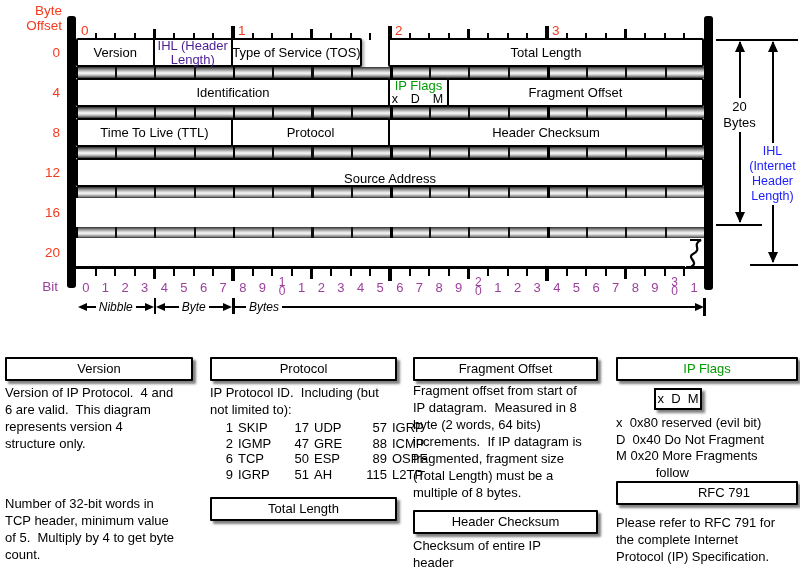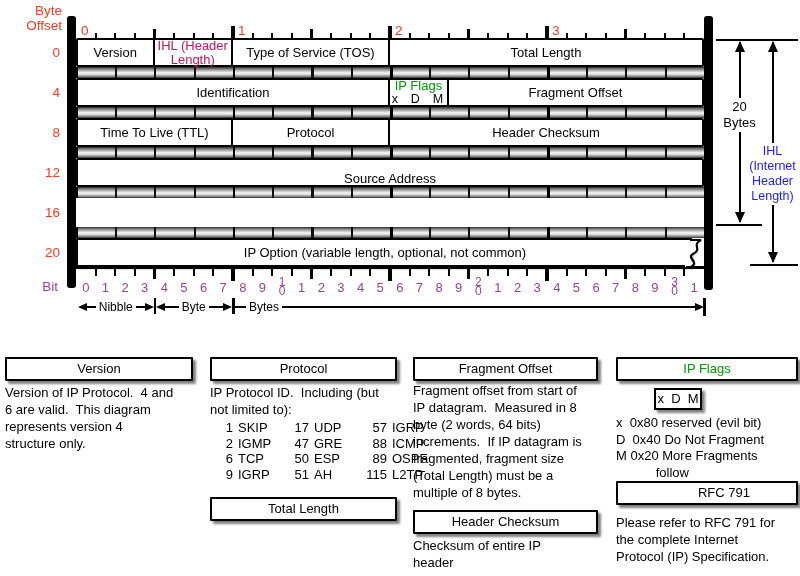--- a/index.html
+++ b/index.html
@@ -12,33 +12,33 @@
   .rowlab{position:absolute;left:14px;width:46px;text-align:right;color:#f43a1e;font-size:13.5px;}
   .bytoff{position:absolute;left:2px;top:3px;width:60px;text-align:right;color:#f43a1e;
           font-size:13.5px;line-height:15px;white-space:pre-line;}
   .bitlab{position:absolute;left:20px;top:279px;width:38px;text-align:right;color:#9c3f9c;font-size:13.5px;}
   .mainbar{position:absolute;background:#000;border-radius:3px;}
   .cell{position:absolute;height:29px;background:#fff;border:2px solid #000;border-radius:2px;
         box-sizing:border-box;display:flex;flex-direction:column;align-items:center;justify-content:center;
         font-size:13px;line-height:13.5px;text-align:center;box-shadow:2px 2px 3px rgba(0,0,0,.35);}
   .cell.torn{border-right:none;border-radius:2px 0 0 2px;box-shadow:2px 2px 3px rgba(0,0,0,.25);}
   .cl{white-space:pre;}
-  .cl.blue{color:#be185d;}
+  .cl.blue{color:#4c1d95;}
   .cl.green{color:#009b00;}
   .cl2{white-space:pre;font-size:12.5px;letter-spacing:2px;}
   .sep{position:absolute;left:76px;width:628px;
        background:
          repeating-linear-gradient(90deg,#000 0 2.5px,rgba(0,0,0,0) 2.5px 157px),
          repeating-linear-gradient(90deg,#111 0 2px,rgba(0,0,0,0) 2px 39.25px),
          linear-gradient(#2e2e2e 0%,#9a9a9a 25%,#e8e8e8 48%,#f1f1f1 62%,#8d8d8d 85%,#2e2e2e 100%);}
   .ruleline{position:absolute;background:#000;}
   .num{position:absolute;top:277px;height:20px;display:flex;align-items:center;justify-content:center;
        color:#9c3f9c;font-size:13px;}
   .stk{display:flex;flex-direction:column;align-items:center;line-height:9.5px;font-size:12px;}
-  .sparrow{position:absolute;display:flex;align-items:center;height:14px;}
+  .sparrow{position:absolute;display:flex;align-items:center;height:14px;font-style:italic;}
   .sline{height:2px;background:#000;flex:1;}
   .sline.fix{flex:0 0 6px;}
   .slab{font-size:12px;padding:0 3px;white-space:nowrap;}
   .tri-l{width:0;height:0;border-top:4px solid transparent;border-bottom:4px solid transparent;border-right:9px solid #000;}
   .tri-r{width:0;height:0;border-top:4px solid transparent;border-bottom:4px solid transparent;border-left:9px solid #000;}
   .endbar{position:absolute;width:2.5px;background:#000;}
   .hline{position:absolute;height:1.5px;background:#000;}
   .varrow{position:absolute;width:1.5px;background:#000;}
   .varrow::before{content:"";position:absolute;top:-1px;left:-4.4px;width:0;height:0;
       border-left:5px solid transparent;border-right:5px solid transparent;border-bottom:11px solid #000;}
@@ -124,21 +124,21 @@
       <div class="bnum" style="left: 395px; top: 23px;">2</div>
       <div class="bnum" style="left: 552px; top: 23px;">3</div>
       <div class="rowlab" style="top: 45px;">0</div>
       <div class="cell" style="left: 76px; top: 38px; width: 78.5px;">
         <div class="cl">Version</div>
       </div>
       <div class="cell" style="left: 152.5px; top: 38px; width: 80.5px;">
         <div class="cl blue">IHL (Header</div>
         <div class="cl blue">Length)</div>
       </div>
-      <div class="cell" style="left: 231px; top: 38px; width: 159px;">
+      <div class="cell" style="left: 231px; top: 38px; width: 131px;">
         <div class="cl">Type of Service (TOS)</div>
       </div>
       <div class="cell" style="left: 388px; top: 38px; width: 316px;">
         <div class="cl">Total Length</div>
       </div>
       <div class="sep" style="top: 67px; height: 11px;"></div>
       <div class="rowlab" style="top: 85px;">4</div>
       <div class="cell" style="left: 76px; top: 78px; width: 314px;">
         <div class="cl">Identification</div>
       </div>
@@ -162,23 +162,20 @@
       </div>
       <div class="sep" style="top: 147px; height: 11px;"></div>
       <div class="rowlab" style="top: 165px;">12</div>
       <div class="cell" style="left: 76px; top: 158px; width: 628px; justify-content: flex-end;">
         <div class="cl">Source Address</div>
       </div>
       <div class="sep" style="top: 187px; height: 11px;"></div>
       <div class="rowlab" style="top: 205px;">16</div>
       <div class="sep" style="top: 227px; height: 11px;"></div>
       <div class="rowlab" style="top: 245px;">20</div>
-      <div class="cell torn" style="left: 76px; top: 238px; width: 616px;">
-        <div class="cl">IP Option (variable length, optional, not common)</div>
-      </div>
       <div class="tornsvg" style="left: 684px; top: 238px; width: 24px; height: 31px;"><svg width="24" height="31" viewBox="0 0 24 31">
           <path d="M1,2 H17 C7,7 19,11 9,16 C2,20 16,24 7,29 H1 Z" fill="#fff"></path>
           <path d="M6,2 H17 C7,7 19,11 9,16 C2,20 16,24 7,29 H2" fill="none" stroke="#000" stroke-width="2.2"></path>
         </svg></div>
       <div class="tick" style="left: 94.625px; top: 269px; width: 2px; height: 7px;"></div>
       <div class="tick" style="left: 114.25px; top: 269px; width: 2px; height: 7px;"></div>
       <div class="tick" style="left: 133.875px; top: 269px; width: 2px; height: 7px;"></div>
       <div class="tick" style="left: 153px; top: 269px; width: 3px; height: 10px;"></div>
       <div class="tick" style="left: 173.125px; top: 269px; width: 2px; height: 7px;"></div>
       <div class="tick" style="left: 192.75px; top: 269px; width: 2px; height: 7px;"></div>
@@ -279,20 +276,24 @@
       <div class="endbar" style="left: 232px; top: 298px; height: 16px;"></div>
       <div class="endbar" style="left: 703px; top: 298px; height: 18px;"></div>
     </div>
 
   <div class="layer" id="notes" style="top:345px;height:231px;">
       <div class="ntitle" style="left: 5px; top: 12px; width: 188px;">Version</div>
       <div class="npara" style="left: 5px; top: 39px; width: 194px;">Version of IP Protocol.  4 and
 6 are valid.  This diagram
 represents version 4
 structure only.</div>
+      <div class="npara" style="left: 5px; top: 150px; width: 194px;">Number of 32-bit words in
+TCP header, minimum value
+of 5.  Multiply by 4 to get byte
+count.</div>
       <div class="ntitle" style="left: 210px; top: 12px; width: 187px;">Protocol</div>
       <div class="npara" style="left: 210px; top: 39px; width: 193px;">IP Protocol ID.  Including (but
 not limited to):</div>
       <div class="ptab" style="left: 218px; top: 75px; width: 179px;">
         <span class="n">1</span>
         <span>SKIP</span>
         <span class="n">17</span>
         <span>UDP</span>
         <span class="n">57</span>
         <span>IGRP</span>

